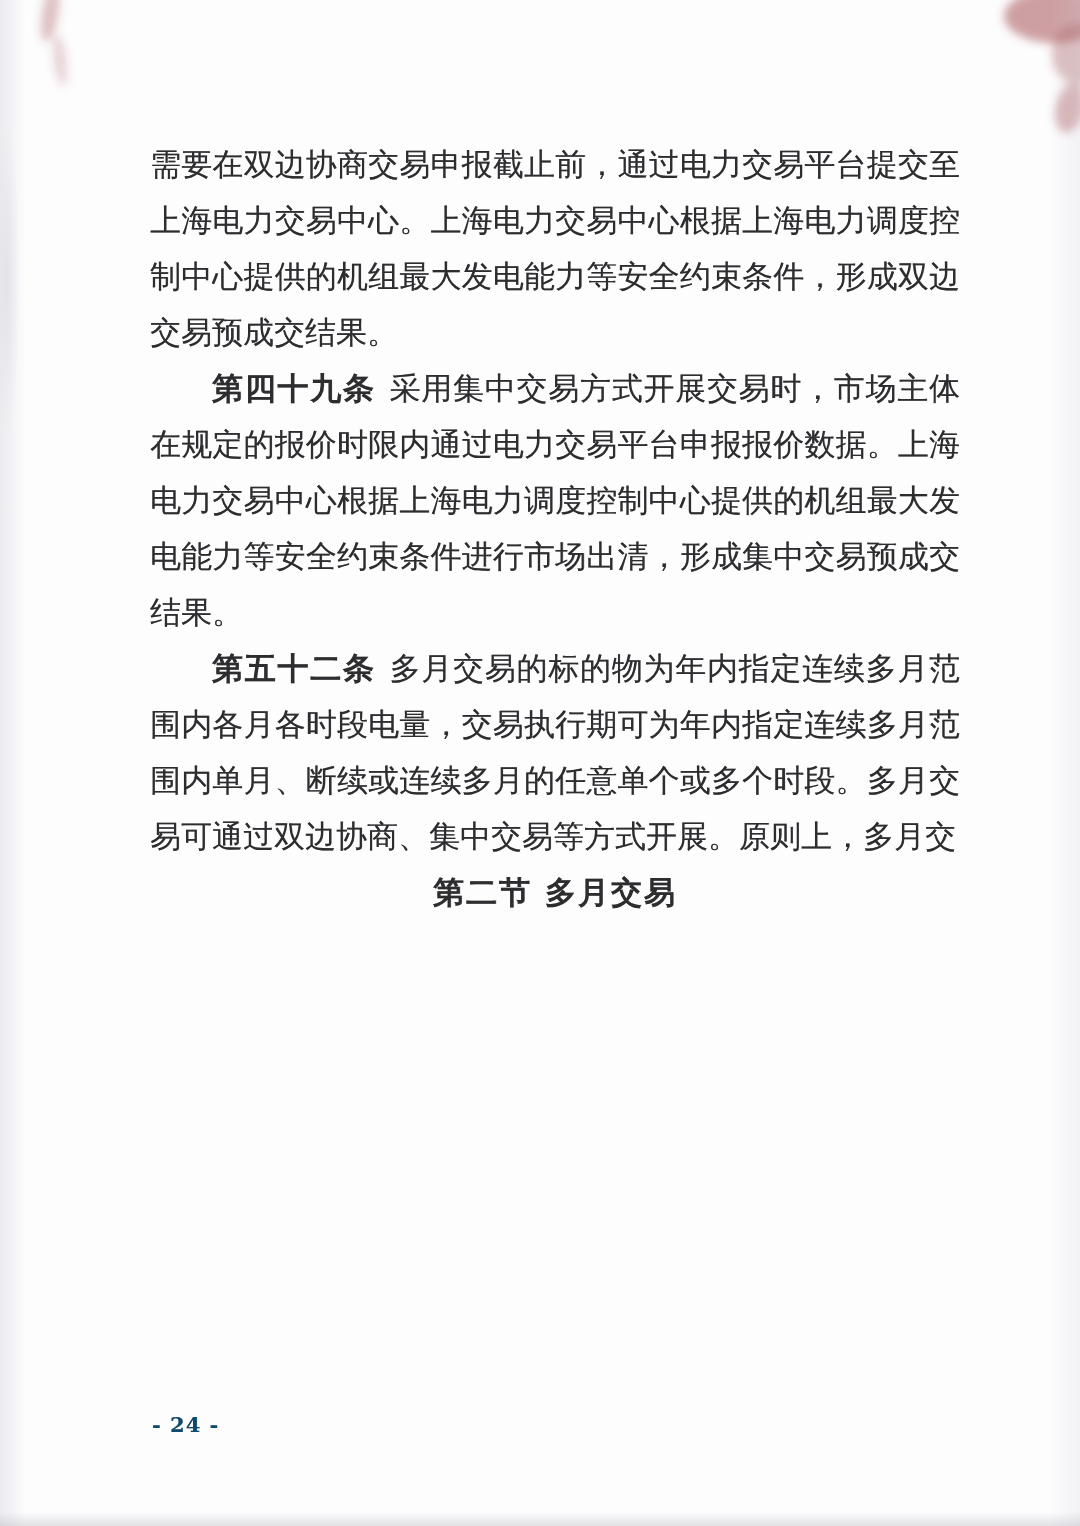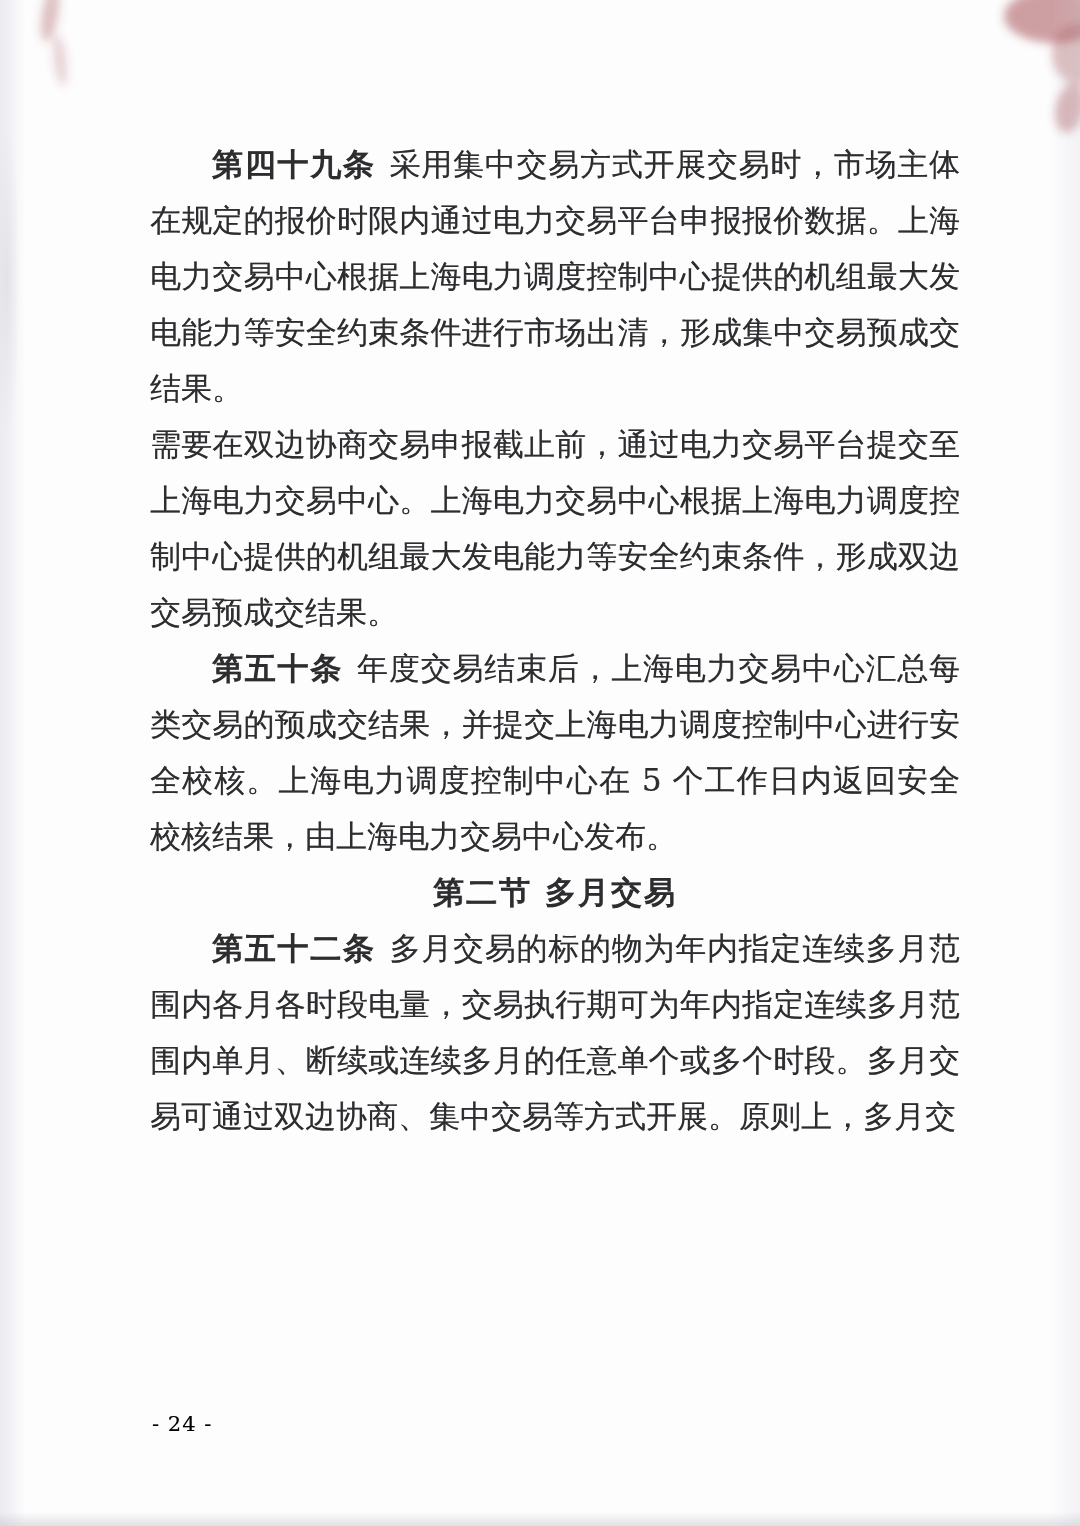--- a/index.html
+++ b/index.html
@@ -74,22 +74,23 @@
     font-weight: 700;
     letter-spacing: 2px;
     text-indent: 0;
   }
   .page-number {
     position: absolute;
     left: 152px;
     top: 1412px;
     font-size: 21px;
     letter-spacing: 1px;
-    color: #000000;
+    color: #0c4a6e;
     text-shadow: 0.3px 0.3px 0.5px rgba(70,70,75,0.5);
+    font-weight: bold;
   }
 </style>
 </head>
 <body>
 
 <div class="page">
 
   <svg class="smudges" width="1080" height="230" viewBox="0 0 1080 230">
     <defs>
       <filter id="blur1" x="-60%" y="-60%" width="220%" height="220%">
@@ -102,38 +103,35 @@
       <ellipse cx="1054" cy="16" rx="50" ry="27" opacity="0.48" fill="#9b3b3e"></ellipse>
       <ellipse cx="1078" cy="54" rx="26" ry="30" opacity="0.33" fill="#9b3b3e"></ellipse>
       <ellipse cx="1070" cy="108" rx="14" ry="25" opacity="0.38" transform="rotate(12 1070 108)" fill="#9b3b3e"></ellipse>
     </g>
   </svg>
 
   <div class="gray-wisp"></div>
 
   <div class="doc-text">
 
-    <p class="para para-indent">
-      <span class="article-term">第四十九条</span><span>采用集中交易方式开展交易时，市场主体在规定的报价时限内通过电力交易平台申报报价数据。上海电力交易中心根据上海电力调度控制中心提供的机组最大发电能力等安全约束条件进行市场出清，形成集中交易预成交结果。</span>
-    </p>
-
     <p class="para">
       <span>需要在双边协商交易申报截止前，通过电力交易平台提交至上海电力交易中心。上海电力交易中心根据上海电力调度控制中心提供的机组最大发电能力等安全约束条件，形成双边交易预成交结果。</span>
     </p>
 
     <p class="para para-indent">
-      <span class="article-term">第五十条</span><span>年度交易结束后，上海电力交易中心汇总每类交易的预成交结果，并提交上海电力调度控制中心进行安全校核。上海电力调度控制中心在 5 个工作日内返回安全校核结果，由上海电力交易中心发布。</span>
+      <span class="article-term">第四十九条</span><span>采用集中交易方式开展交易时，市场主体在规定的报价时限内通过电力交易平台申报报价数据。上海电力交易中心根据上海电力调度控制中心提供的机组最大发电能力等安全约束条件进行市场出清，形成集中交易预成交结果。</span>
     </p>
 
 
-    <p class="para section-heading">第二节 多月交易</p>
 
     <p class="para para-indent">
       <span class="article-term">第五十二条</span><span>多月交易的标的物为年内指定连续多月范围内各月各时段电量，交易执行期可为年内指定连续多月范围内单月、断续或连续多月的任意单个或多个时段。多月交易可通过双边协商、集中交易等方式开展。原则上，多月交</span>
     </p>
+
+    <p class="para section-heading">第二节 多月交易</p>
 
   </div>
 
   <div class="page-number">- 24 -</div>
 
   <div class="edge-left"></div>
   <div class="edge-right"></div>
   <div class="edge-bottom"></div>
 
 </div>

